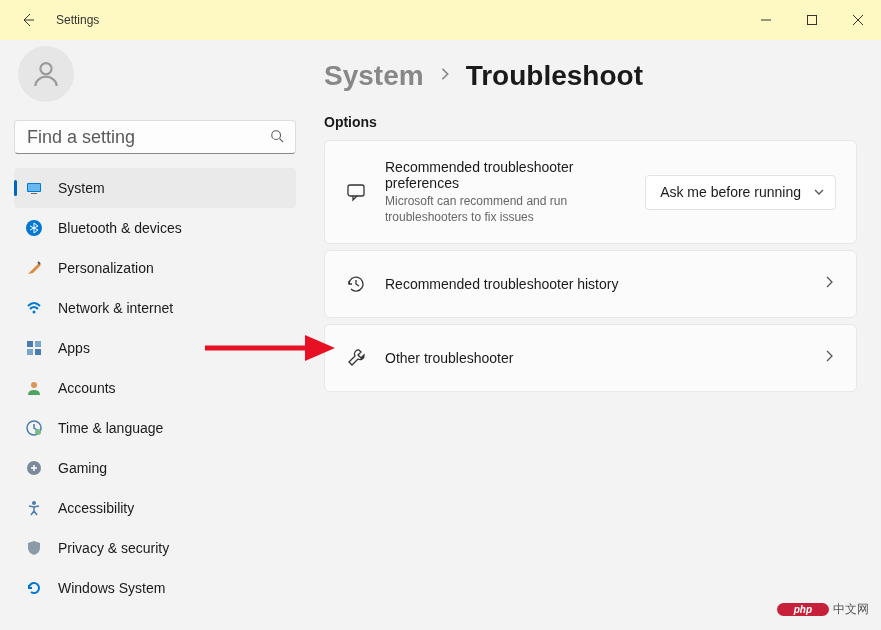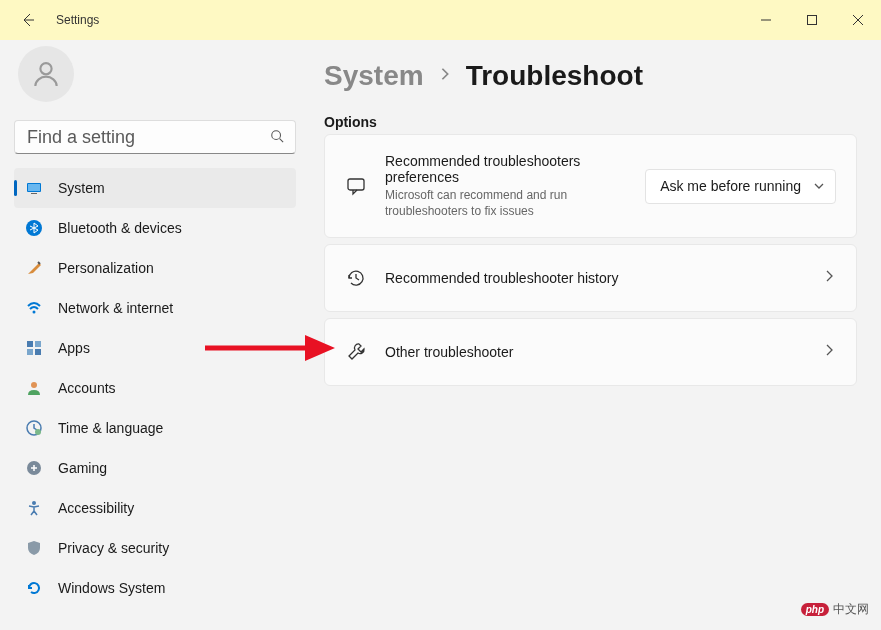--- a/index.html
+++ b/index.html
@@ -18,31 +18,31 @@
   .search-icon { position: absolute; right: 12px; top: 9px; color: #555; }
   .nav-item { display: flex; align-items: center; height: 40px; padding: 0 12px; border-radius: 4px; font-size: 14px; cursor: pointer; position: relative; }
   .nav-item.selected { background: #eaeaea; }
   .nav-item.selected::before { content: ""; position: absolute; left: 0; top: 12px; bottom: 12px; width: 3px; background: #0067c0; border-radius: 2px; }
   .nav-ico { width: 16px; height: 16px; margin-right: 16px; display: flex; align-items: center; justify-content: center; }
   .main { flex: 1; padding: 0 24px 0 14px; }
   .breadcrumbs { display: flex; align-items: center; gap: 14px; margin-top: 20px; margin-bottom: 22px; }
   .crumb-parent { font-size: 28px; font-weight: 600; color: #888; }
   .crumb-chev { color: #888; }
   .crumb-current { font-size: 28px; font-weight: 600; color: #1a1a1a; }
-  .section-heading { font-size: 14px; font-weight: 600; margin-bottom: 4px; }
+  .section-heading { font-size: 14px; font-weight: 600; margin-bottom: 10px; }
   .card { background: #fbfbfb; border: 1px solid #e8e8e8; border-radius: 6px; margin-bottom: 6px; display: flex; align-items: center; padding: 18px 20px; min-height: 68px; }
   .card-ico { width: 22px; display: flex; justify-content: center; color: #333; }
   .card-body { margin-left: 18px; flex: 1; }
   .card-title { font-size: 14px; color: #1a1a1a; }
   .card-sub { font-size: 12px; color: #666; margin-top: 2px; line-height: 1.35; max-width: 240px; }
   .dropdown { background: #fff; border: 1px solid #e3e3e3; border-radius: 4px; height: 35px; padding: 0 10px 0 14px; display: flex; align-items: center; gap: 12px; font-size: 14px; cursor: pointer; }
   .chev-right { color: #555; }
   .arrow-overlay { position: absolute; left: 200px; top: 328px; pointer-events: none; z-index: 50; }
   .watermark { position: absolute; right: 12px; bottom: 12px; display: flex; align-items: center; gap: 4px; font-size: 12px; color: #555; z-index: 60; }
-  .wm-badge { background: #c7203a; color: #fff; font-size: 10px; font-weight: 700; padding: 1px 5px; border-radius: 8px; font-style: italic; }
+  .wm-badge { background: #c7203a; color: #fff; font-size: 10px; font-weight: 700; padding: 1px 17px; border-radius: 8px; font-style: italic; }
 </style>
 </head>
 <body>
 
 <div class="titlebar">
   <button class="back-btn">
     <svg width="16" height="16" viewBox="0 0 16 16">
         <path d="M10 2 L4 8 L10 14" stroke="currentColor" stroke-width="1" fill="none"></path>
         <path d="M4 8 H14" stroke="currentColor" stroke-width="1"></path>
       </svg>
@@ -214,21 +214,21 @@
     <div class="section-heading">Options</div>
 
     <div class="card">
       <span class="card-ico">
         <svg width="20" height="20" viewBox="0 0 20 20" fill="none" stroke="#333" stroke-width="1.3">
             <rect x="2" y="3" width="16" height="11" rx="2"></rect>
             <path d="M7 14 L7 18 L11 14"></path>
           </svg>
       </span>
       <div class="card-body">
-        <div class="card-title">Recommended troubleshooters preferences</div>
+        <div class="card-title">Recommended troubleshooter preferences</div>
         <div class="card-sub">Microsoft can recommend and run troubleshooters to fix issues</div>
       </div>
       <div class="dropdown">
         <span>Ask me before running</span>
         <svg width="12" height="12" viewBox="0 0 12 12">
             <path d="M2 4 L6 8 L10 4" stroke="#555" stroke-width="1.3" fill="none"></path>
           </svg>
       </div>
     </div>
 

